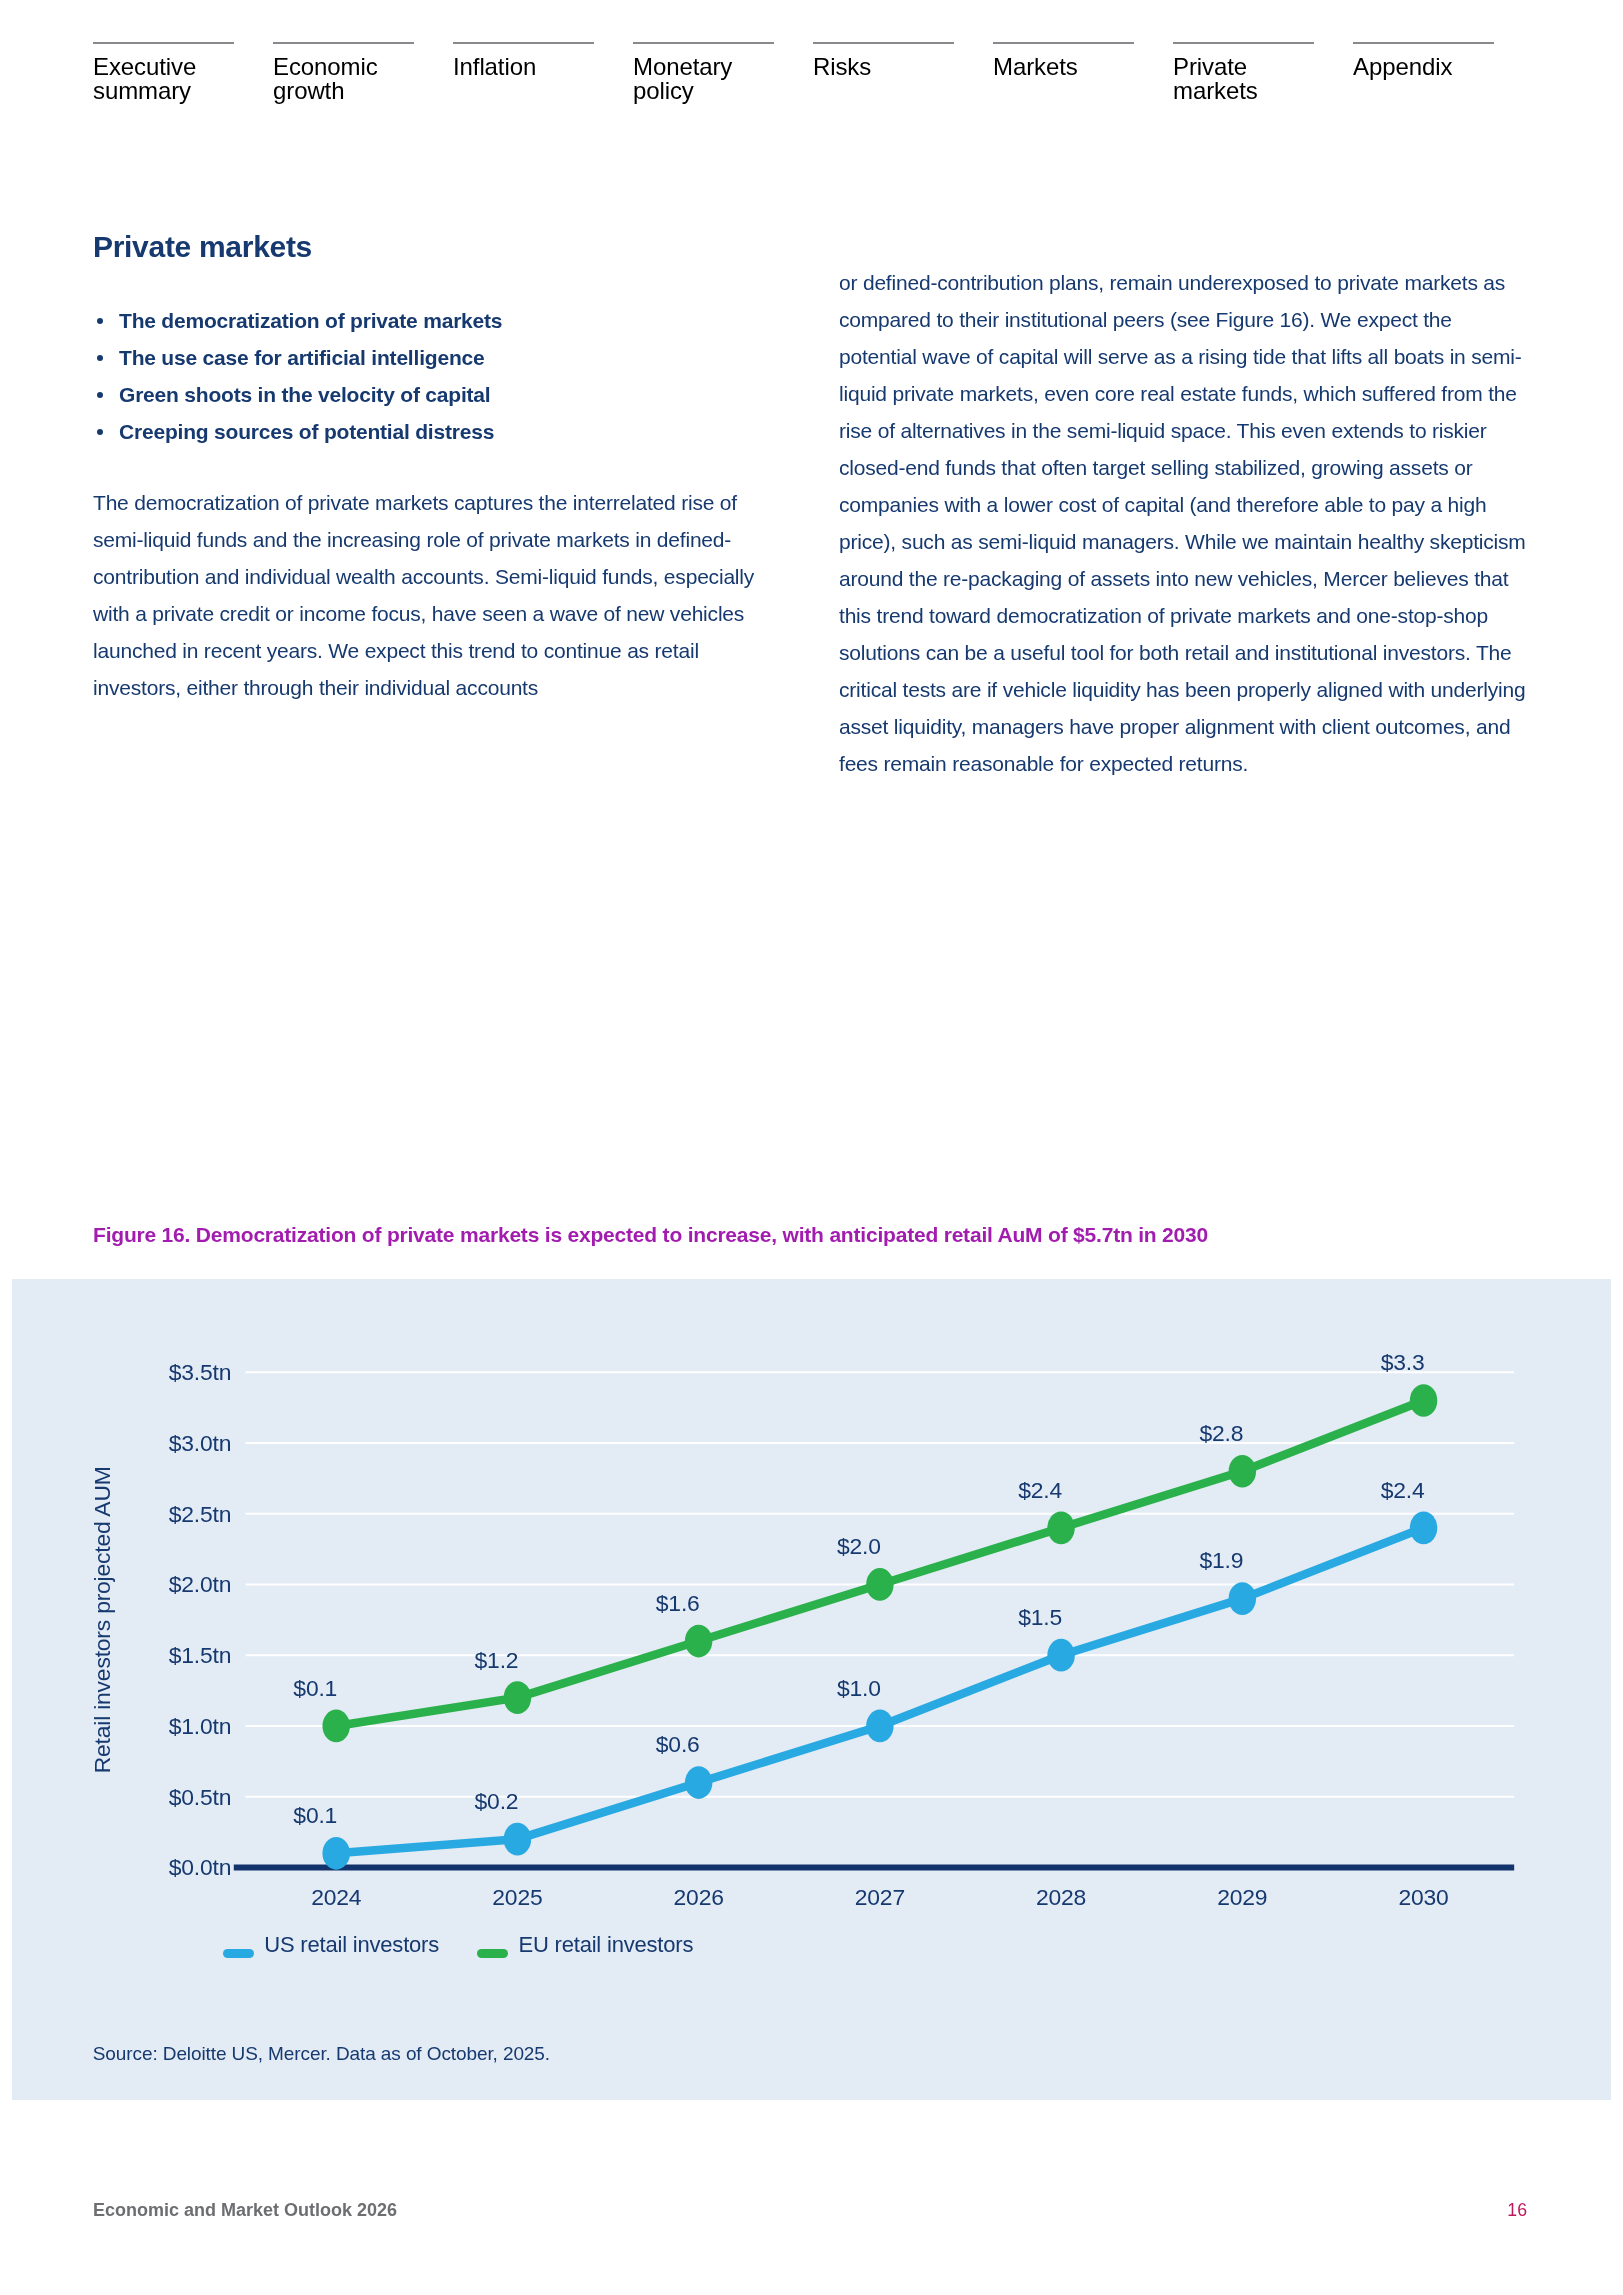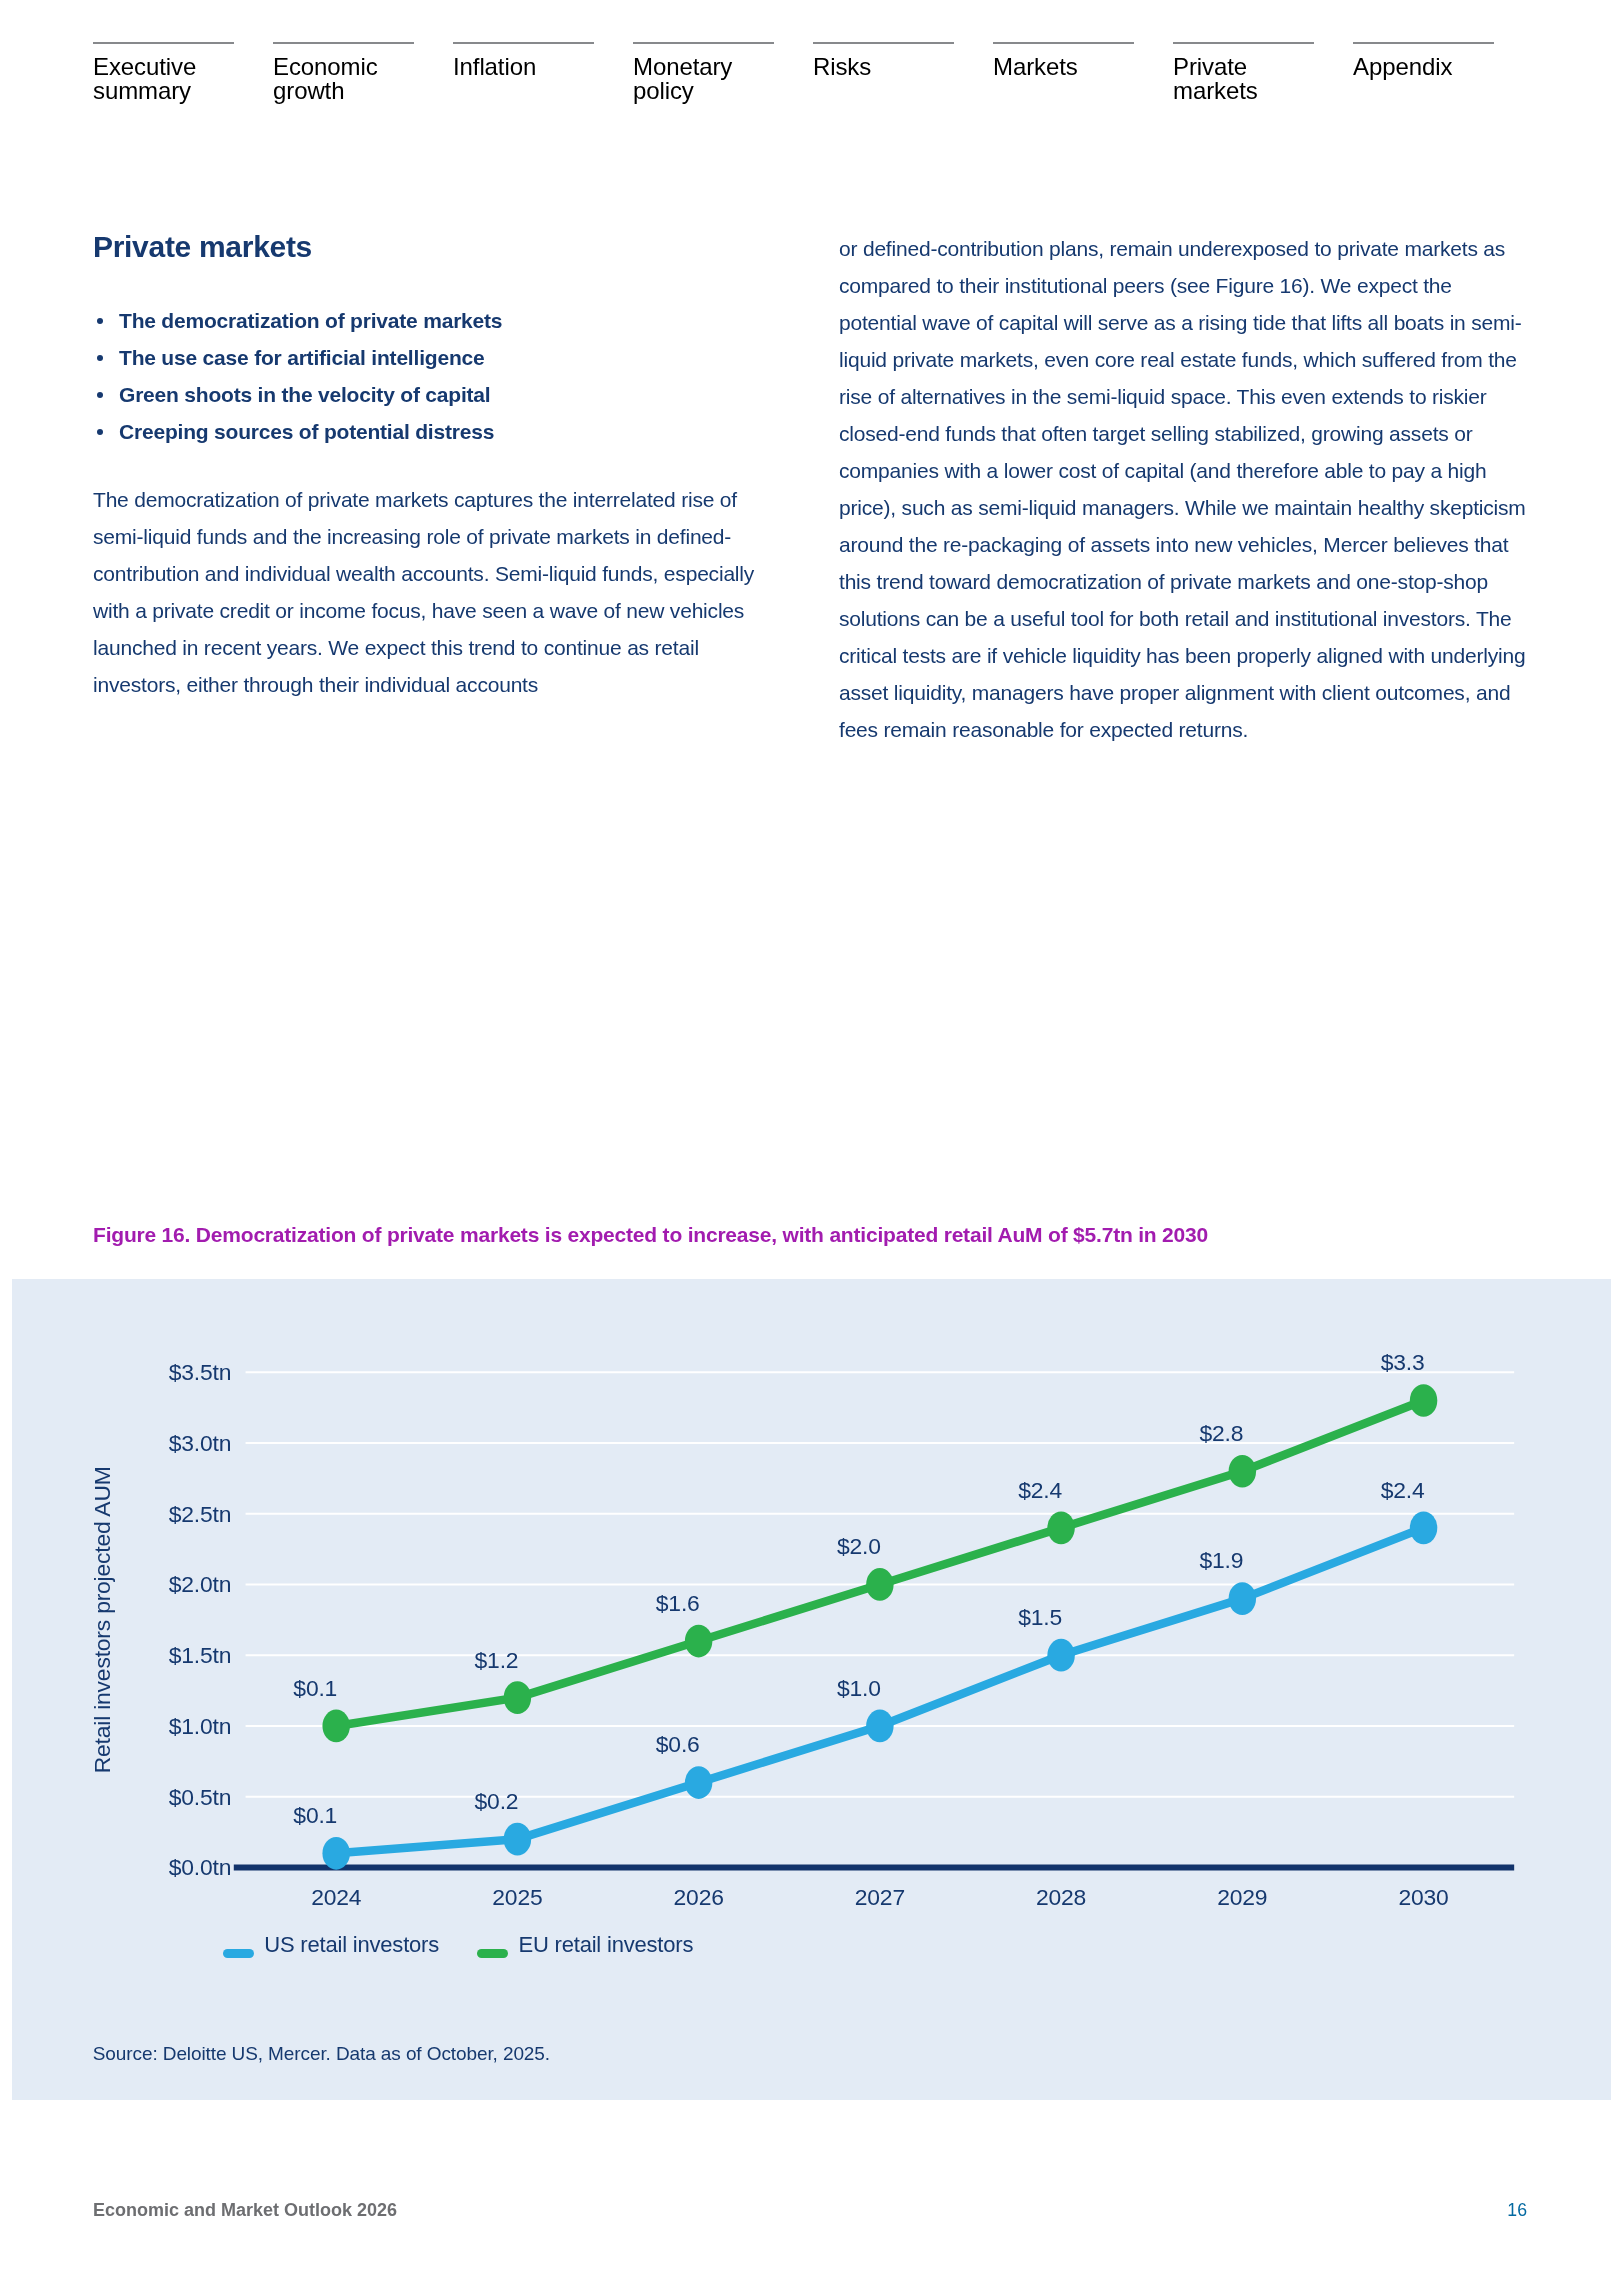--- a/index.html
+++ b/index.html
@@ -15,21 +15,21 @@
   }
   
   .columns{
     position:absolute;top:230px;left:93px;width:1437px;
     display:grid;grid-template-columns:1fr 1fr;column-gap:55px;
   }
   .page-title{
     font-size:30px;font-weight:bold;color:#16396f;margin:0 0 38px 0;letter-spacing:-0.3px;
   }
   .body-text{font-size:21px;line-height:37px;letter-spacing:-0.2px;margin:0 0 31px 0;}
-  .body-text:last-child{margin-bottom:0;}
+  .body-text:last-child{margin-bottom:0;margin-top:34px;}
   ul.bullets{list-style:none;margin:0 0 31px 0;padding:0;}
   ul.bullets li{
     position:relative;padding-left:26px;font-weight:bold;font-size:21px;line-height:37px;letter-spacing:-0.2px;
   }
   ul.bullets li::before{
     content:"";position:absolute;left:3.9px;top:15.7px;width:6.5px;height:6.5px;border-radius:50%;background:#16396f;
   }
   
   .figure-title{
     position:absolute;top:1223px;left:93px;width:1440px;
@@ -46,21 +46,21 @@
   .legend-swatch{width:31px;height:9.2px;border-radius:5.2px;flex:0 0 auto;}
   .legend-label{font-size:22px;color:#16396f;letter-spacing:-0.2px;}
   .source-line{position:absolute;left:81px;top:764px;font-size:19px;letter-spacing:-0.1px;color:#16396f;}
   .source-line b{font-weight:normal;}
   
   .footer{
     position:absolute;left:93px;right:96px;top:2200px;
     display:flex;justify-content:space-between;align-items:baseline;
   }
   .footer-title{font-size:18px;font-weight:bold;color:#6d6e71;}
-  .page-number{font-size:17.7px;color:#0369a1;}
+  .page-number{font-size:17.7px;color:#be185d;}
 </style>
 </head>
 <body>
 
 <nav class="nav">
   <div class="nav-item">Executive summary</div>
   <div class="nav-item">Economic growth</div>
   <div class="nav-item">Inflation</div>
   <div class="nav-item">Monetary policy</div>
   <div class="nav-item">Risks</div>

